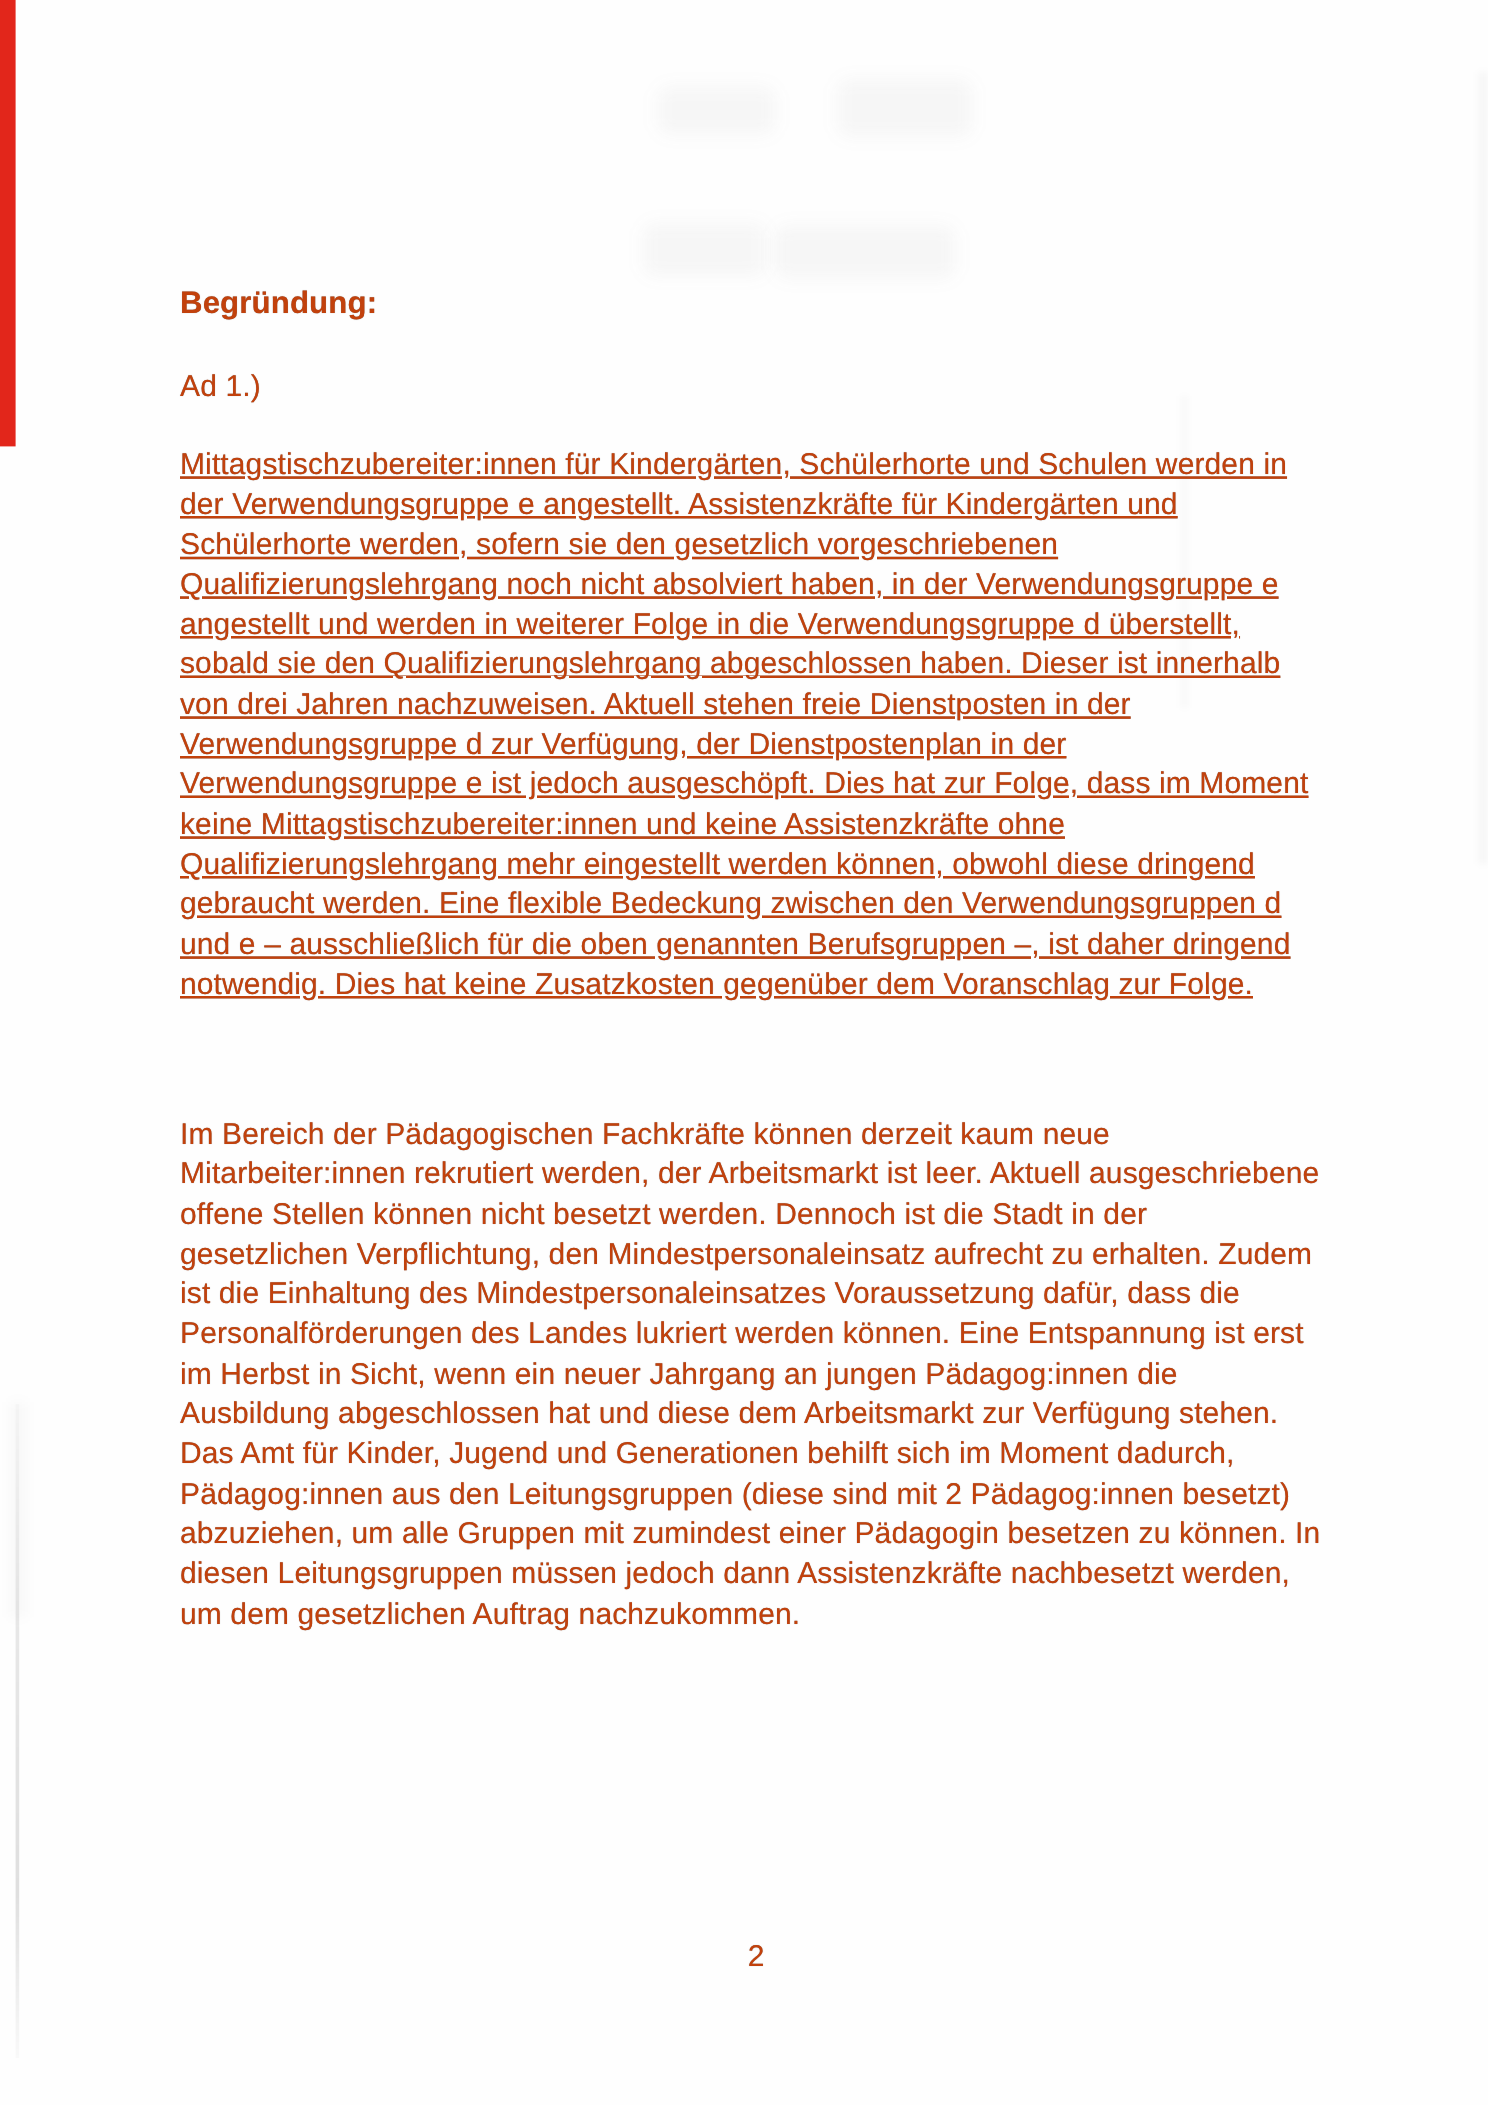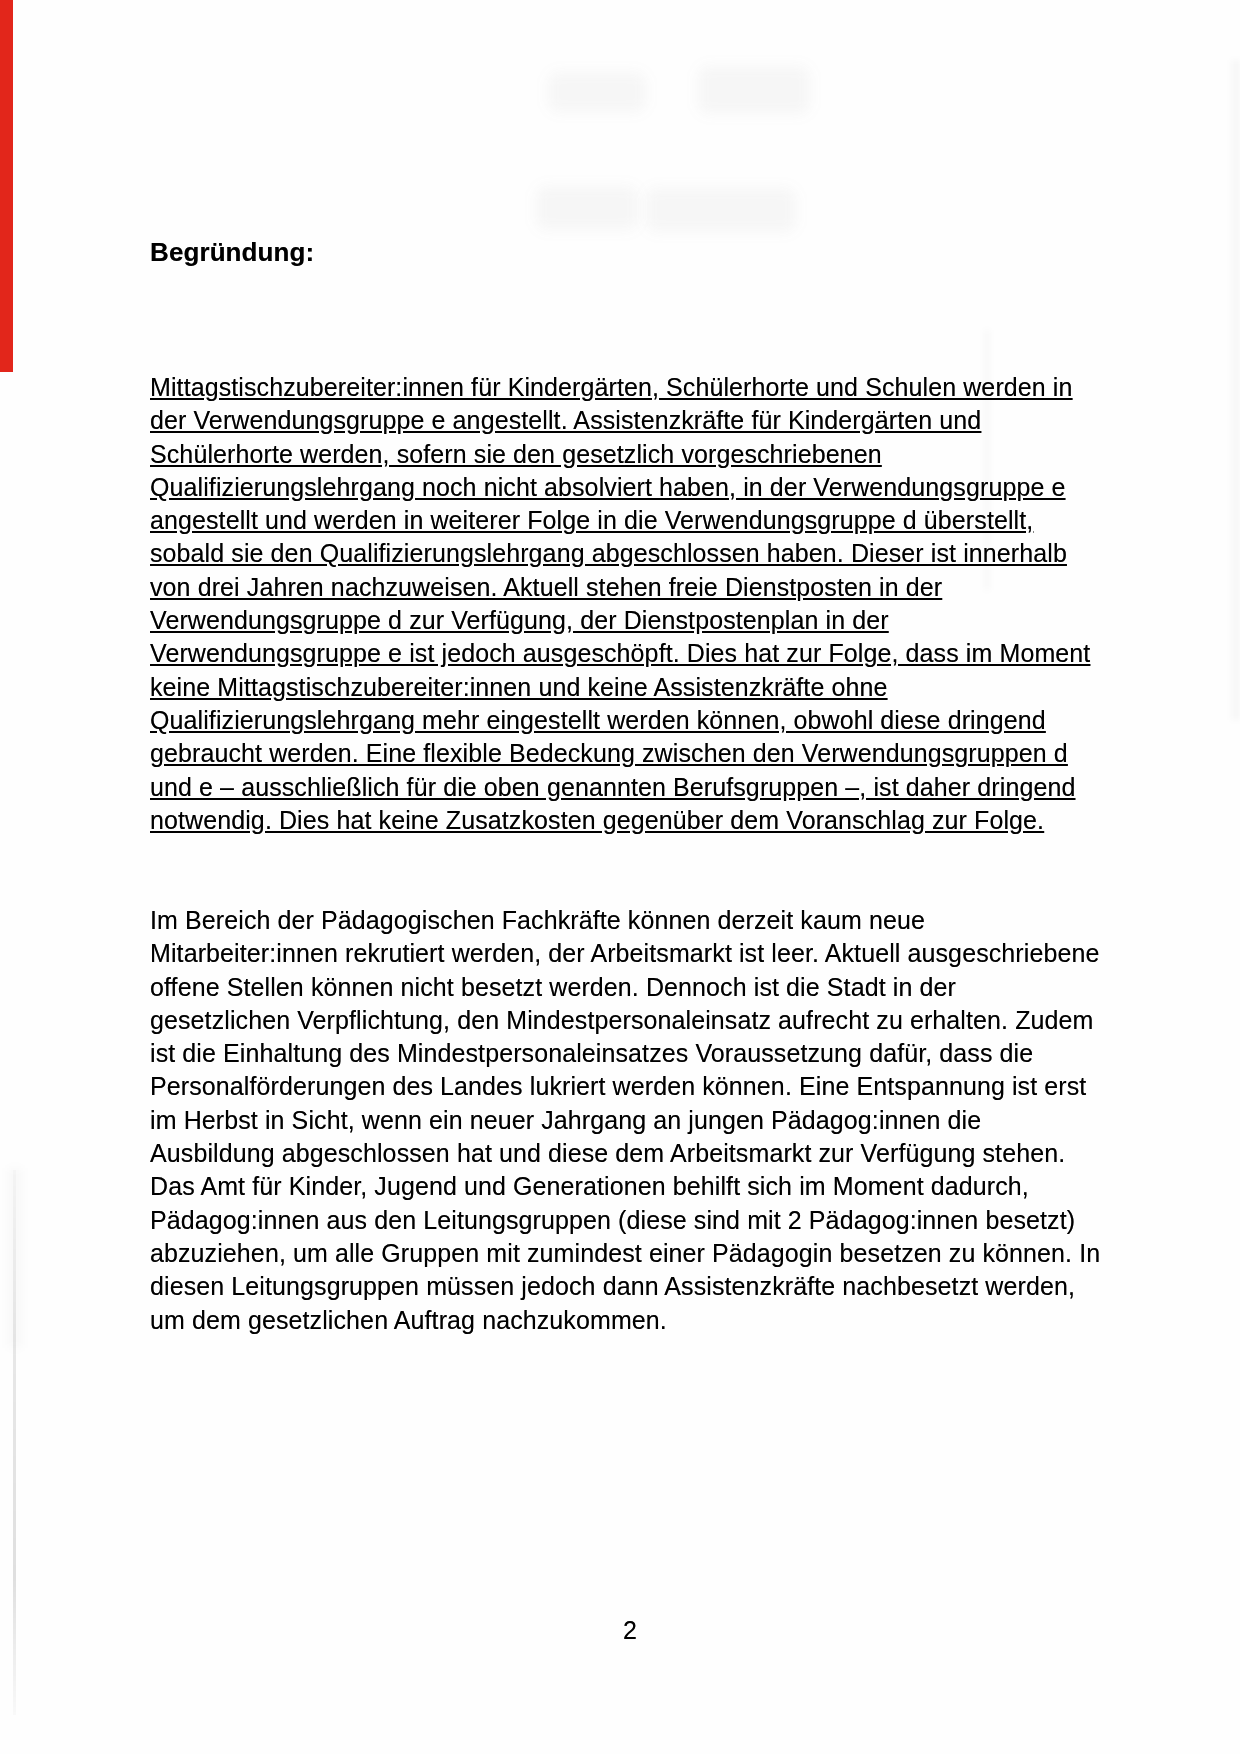--- a/index.html
+++ b/index.html
@@ -3,21 +3,21 @@
 <meta charset="utf-8">
 <style>
   html, body { margin: 0; padding: 0; background: #ffffff; }
   .page {
     position: relative;
     width: 1240px;
     height: 1754px;
     background: #fefefe;
     overflow: hidden;
     font-family: "Liberation Sans", sans-serif;
-    color: #000000;
+    color: #c2410c;
   }
   
   .red-strip {
     position: absolute;
     left: 0; top: 0;
     width: 13px; height: 372px;
   }
   .ghost {
     position: absolute;
     background: rgba(90, 90, 90, 0.05);
@@ -69,21 +69,21 @@
     text-shadow: 0 0 0.6px rgba(30,30,30,0.55);
   }
   .doc-heading {
     top: 236px;
     font-weight: bold;
     font-size: 26px;
   }
   .label-ad1 { top: 306px; }
   .para-1    { top: 371px; white-space: pre-line; text-decoration: underline; }
   .label-ad2 { top: 866px; }
-  .para-2    { top: 904px; white-space: pre-line; }
+  .para-2    { top: 929px; white-space: pre-line; }
   .page-number {
     position: absolute;
     left: 560px; top: 1614px;
     width: 140px;
     text-align: center;
     font-size: 25px;
     line-height: 33px;
     text-shadow: 0 0 0.6px rgba(30,30,30,0.55);
   }
 </style>
@@ -98,20 +98,21 @@
   <div class="ghost g2"></div>
   <div class="ghost g3"></div>
   <div class="ghost g4"></div>
   <div class="edge-shade-left"></div>
   <div class="edge-line-left"></div>
   <div class="streak-right"></div>
   <div class="edge-shade-right"></div>
 
   <div class="tblock doc-heading">Begründung:</div>
 
+  <div class="tblock label-ad1">Ad 1.)</div>
 
   <div class="tblock para-1">Mittagstischzubereiter:innen für Kindergärten, Schülerhorte und Schulen werden in
 der Verwendungsgruppe e angestellt. Assistenzkräfte für Kindergärten und
 Schülerhorte werden, sofern sie den gesetzlich vorgeschriebenen
 Qualifizierungslehrgang noch nicht absolviert haben, in der Verwendungsgruppe e
 angestellt und werden in weiterer Folge in die Verwendungsgruppe d überstellt,
 sobald sie den Qualifizierungslehrgang abgeschlossen haben. Dieser ist innerhalb
 von drei Jahren nachzuweisen. Aktuell stehen freie Dienstposten in der
 Verwendungsgruppe d zur Verfügung, der Dienstpostenplan in der
 Verwendungsgruppe e ist jedoch ausgeschöpft. Dies hat zur Folge, dass im Moment

